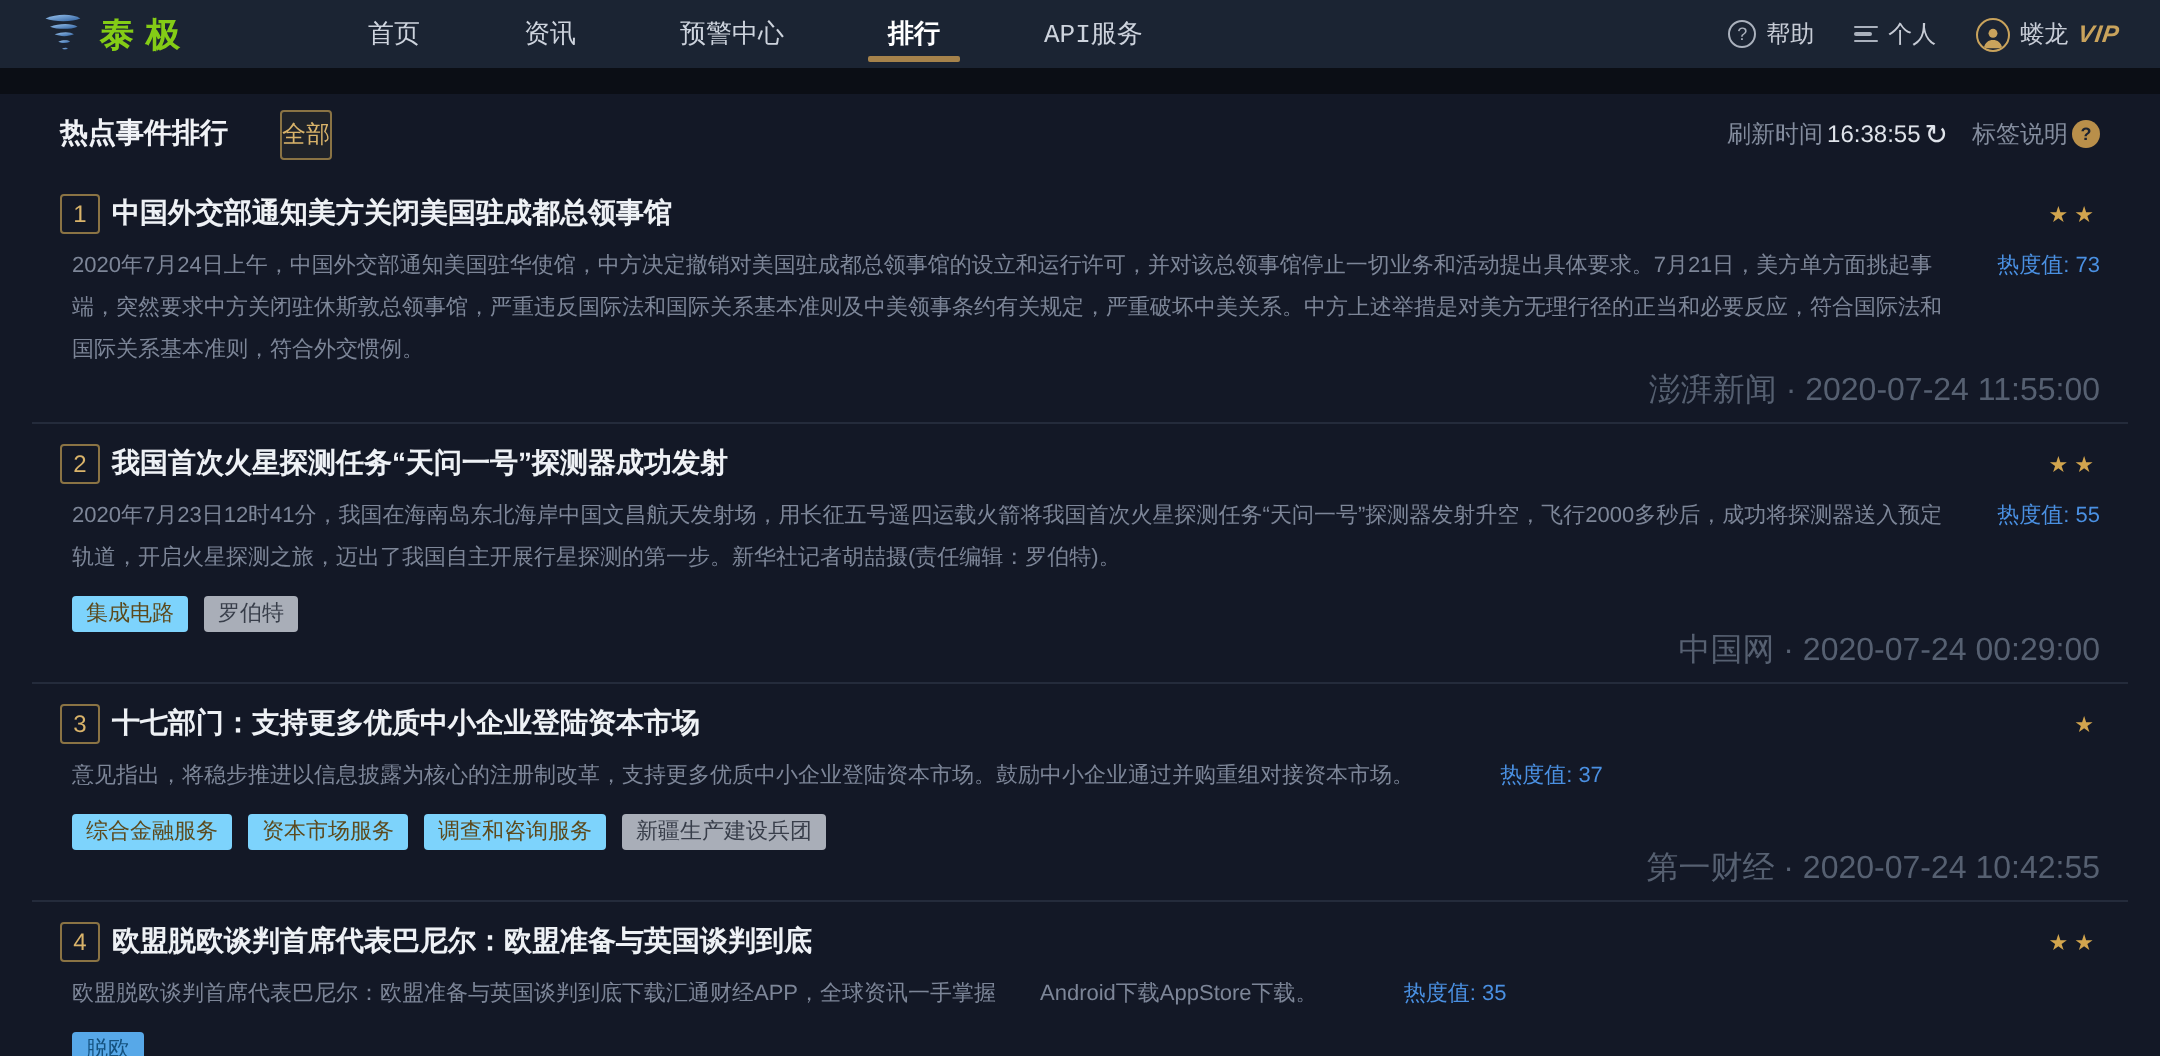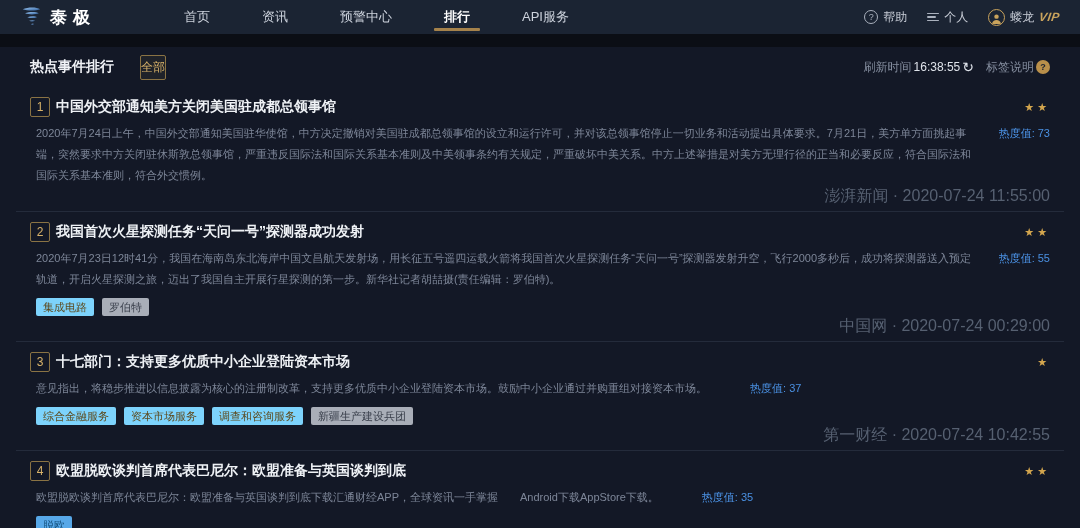--- a/index.html
+++ b/index.html
@@ -8,22 +8,22 @@
     background:#131826;
     font-family:"Liberation Sans","DejaVu Sans",sans-serif;
     color:#e6e9ef;
   }
   
   .topnav {
     height:34px; background:#1b2433; display:flex; align-items:center;
     padding:0 20px; position:relative;
   }
   .logo { display:flex; align-items:center; gap:8px; cursor:pointer; }
-  .logo-text { font-size:17px; font-weight:bold; color:#ffffff; letter-spacing:6px; font-family:"DejaVu Serif","Liberation Serif",serif; }
-  .nav-items { display:flex; margin-left:62px; height:28px; }
+  .logo-text { font-size:17px; font-weight:bold; color:#84cc16; letter-spacing:6px; font-family:"DejaVu Serif","Liberation Serif",serif; }
+  .nav-items { display:flex; margin-left:62px; height:28px;font-family:Liberation Mono, monospace; }
   .nav-item {
     position:relative; display:flex; align-items:center; padding:0 26px;
     font-size:13px; color:#cdd3dd; cursor:pointer; white-space:nowrap;
   }
   .nav-item.active { color:#ffffff; font-weight:bold; }
   .nav-item.active::after {
     content:""; position:absolute; left:16px; right:16px; bottom:0;
     height:3px; background:#a5824b; border-radius:1px;
   }
   .nav-right { margin-left:auto; display:flex; align-items:center; gap:20px; font-size:12px; color:#c7ccd6; }

